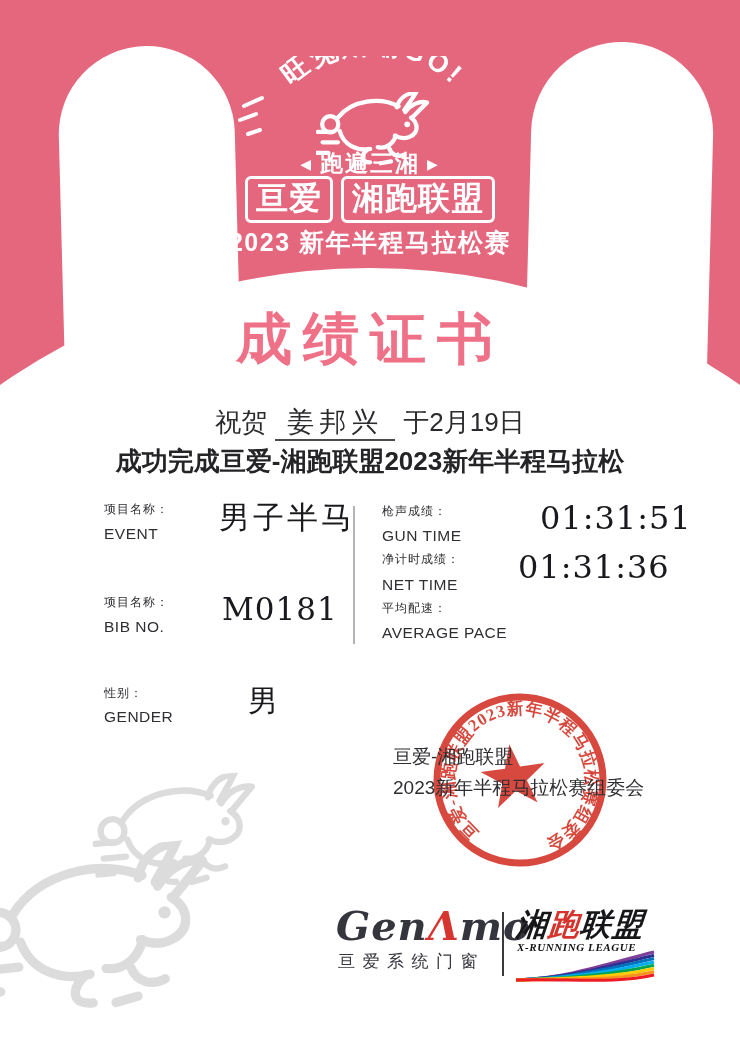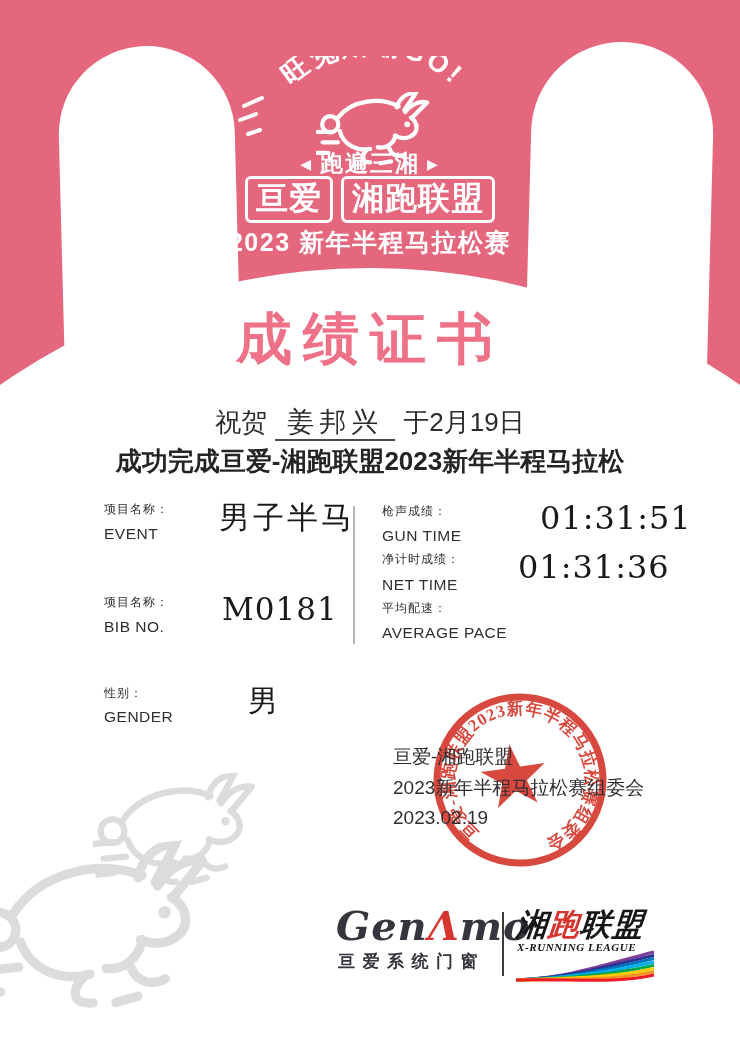--- a/index.html
+++ b/index.html
@@ -44,21 +44,21 @@
   .stamp text{font-size:17px;font-weight:bold;letter-spacing:1px;font-family:"Liberation Serif","DejaVu Serif",serif;}
   .signature{position:absolute;left:393px;top:742px;z-index:5;font-size:19px;line-height:30.5px;color:#2f2f33;}
   
   .rabbit-gray{position:absolute;color:var(--rabbit-gray);z-index:3;}
   .rg1{left:92px;top:778px;transform:rotate(-5deg);}
   .rg2{left:-32px;top:850px;transform:rotate(-6deg);}
   
   .genamo-main{position:absolute;left:336px;top:902px;z-index:3;
     font-family:"DejaVu Serif","Liberation Serif",serif;font-size:40px;font-weight:600;color:#35353d;letter-spacing:1px;font-style:italic;}
   .genamo-main .red{color:var(--logo-red);font-weight:700;}
-  .genamo-sub{position:absolute;left:338px;top:950px;z-index:3;font-size:17px;font-weight:700;letter-spacing:7.5px;color:#35353d;}
+  .genamo-sub{position:absolute;left:338px;top:950px;z-index:3;font-size:17px;font-weight:400;letter-spacing:7.5px;color:#35353d;}
   .footer-divider{position:absolute;left:502px;top:912px;width:2px;height:64px;background:#3a3a3a;z-index:3;}
   .xrl-zh{position:absolute;left:516px;top:904px;z-index:3;font-size:31px;font-weight:900;font-style:italic;
     letter-spacing:1px;color:#17171a;transform:skewX(-5deg);}
   .xrl-zh .red{color:var(--logo-red);}
   .xrl-en{position:absolute;left:517px;top:941px;z-index:3;font-size:11px;font-weight:800;font-style:italic;letter-spacing:0.6px;color:#101013;font-family:Liberation Serif, serif;}
   .rainbow{position:absolute;left:514px;top:950px;z-index:3;}
 </style>
 </head>
 <body>
 
@@ -159,21 +159,20 @@
       <text textLength="345" lengthAdjust="spacingAndGlyphs">
         <textPath href="#ringPath">亘爱-湘跑联盟2023新年半程马拉松赛组委会</textPath>
       </text>
     </g>
     <polygon fill="var(--stamp-red)" transform="rotate(-8 104 108)" points="104,74 111.6,97.5 136.3,97.5 116.4,112 124,135.5 104,121 84,135.5 91.6,112 71.7,97.5 96.4,97.5"></polygon>
   </svg>
 
   <div class="signature">
     <div>亘爱-湘跑联盟</div>
     <div>2023新年半程马拉松赛组委会</div>
-    <div>2023.02.19</div>
   </div>
 
   <svg class="rabbit-gray rg1" width="168" height="112" viewBox="0 0 120 80">
     <use href="#rabbit"></use>
   </svg>
   <svg class="rabbit-gray rg2" width="248" height="165" viewBox="0 0 120 80">
     <use href="#rabbit"></use>
   </svg>
 
   <div class="genamo-main">

